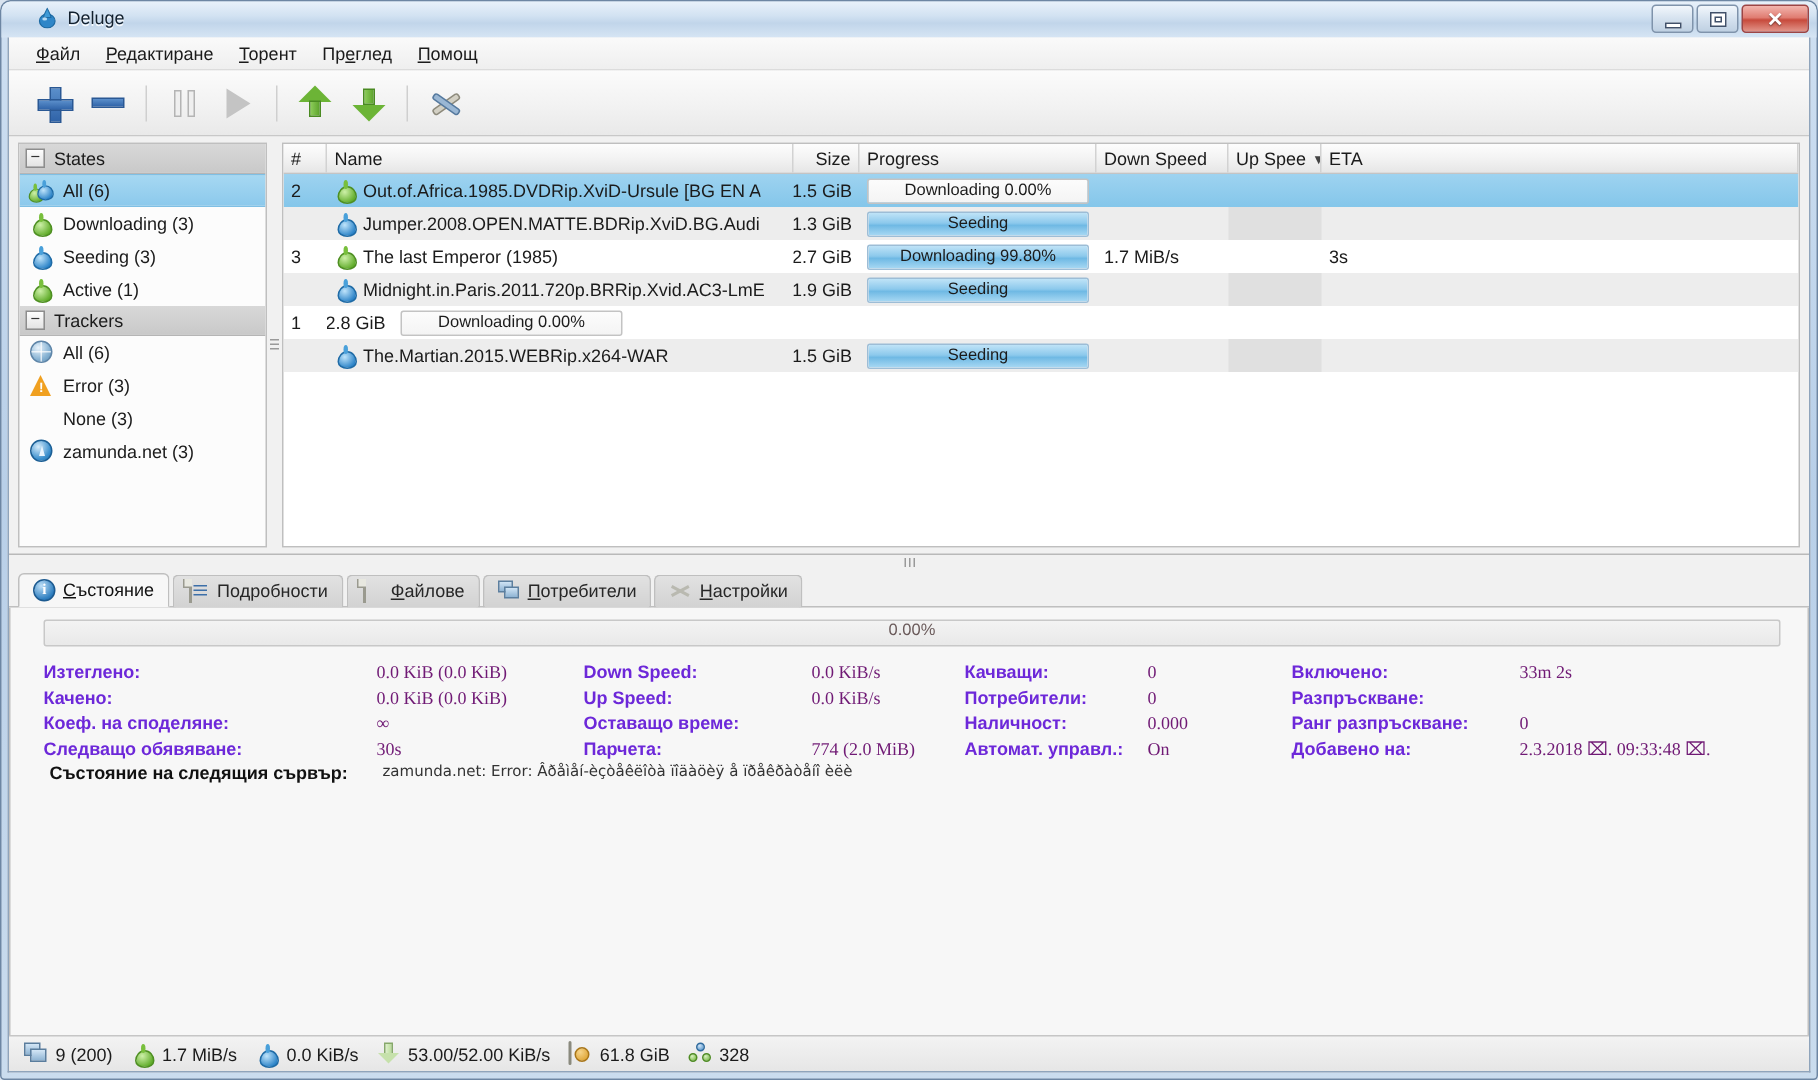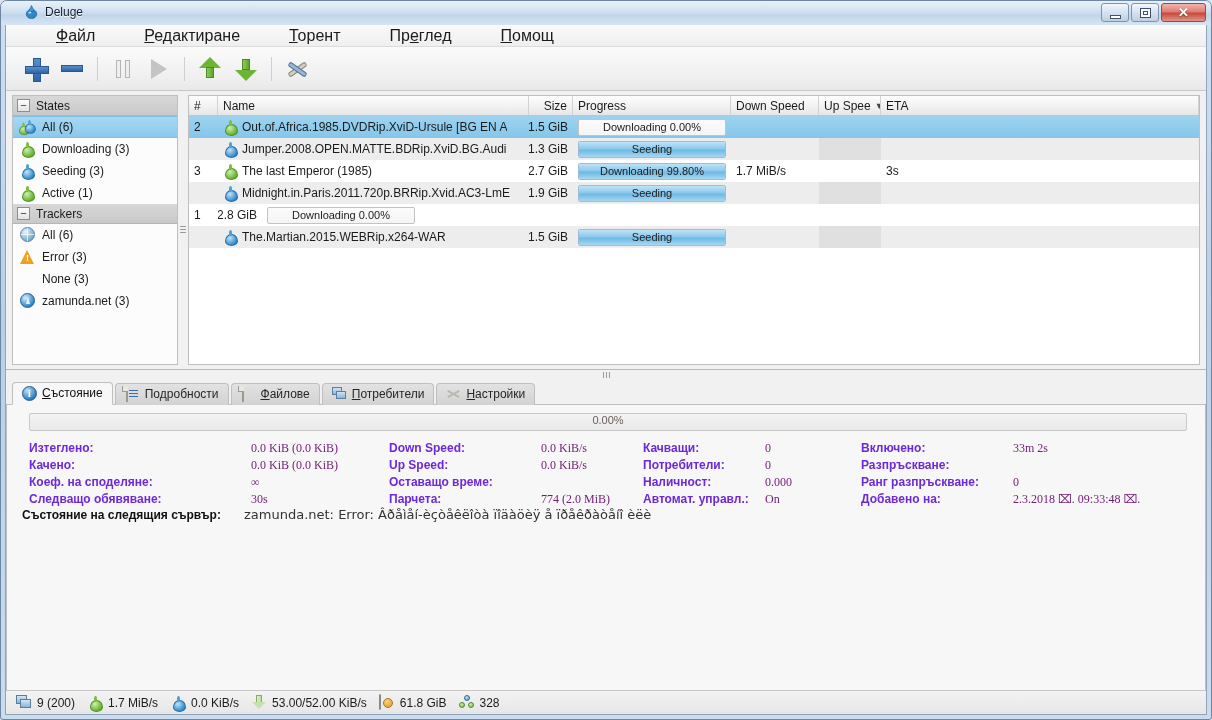--- a/index.html
+++ b/index.html
@@ -104,25 +104,24 @@
   #menubar {
     height: 22px;
     background: linear-gradient(180deg,#fafafa,#efefef);
     border-bottom: 1px solid #dcdcdc;
     display: flex; align-items: center;
     padding-left: 10px;
     gap: 1px;
   }
   .menu-item {
     padding: 3px 8px 3px 8px;
-    font-size: 16px;
+    font-size: 12px;
     color: #1b1b1b;
     white-space: nowrap;
     cursor: default;
-    margin-left: 32px;
   }
   .menu-item u { text-decoration: underline; }
 
   
   #toolbar {
     height: 44px;
     background: linear-gradient(180deg,#fbfbfb 0%, #f2f2f2 55%, #e9e9e9 100%);
     border-bottom: 1px solid #c8c8c8;
     display: flex; align-items: center;
     padding-left: 12px;
@@ -518,26 +517,26 @@
     grid-template-columns: 222px 138px 152px 102px 122px 96px 152px auto;
     padding: 0 0 0 22px;
     row-gap: 2px;
     font-size: 12px;
   }
   #det-grid .k { font-weight: bold; color: #6d28d9; white-space: nowrap; }
   #det-grid .v { color: #701a75; white-space: nowrap; font-family: Liberation Serif, serif; }
   #det-tracker {
     display: grid;
     grid-template-columns: 222px auto;
-    padding: 1px 0 0 15px;
+    padding: 1px 0 0 26px;
     font-size: 12px;
   }
   #det-tracker .k { font-weight: bold; color: #111; white-space: nowrap; }
   #det-tracker .v { color: #333; line-height: 13px; }
-  .mojibake { font-family: "DejaVu Sans", sans-serif; font-size: 13px; }
+  .mojibake { font-family: "DejaVu Sans", sans-serif; font-size: 10px; }
 
   
   #statusbar {
     height: 24px;
     background: linear-gradient(180deg,#f3f3f3,#e6e6e6);
     border-top: 1px solid #c6c6c6;
     display: flex; align-items: center;
     padding-left: 8px;
     gap: 4px;
     font-size: 12px;

